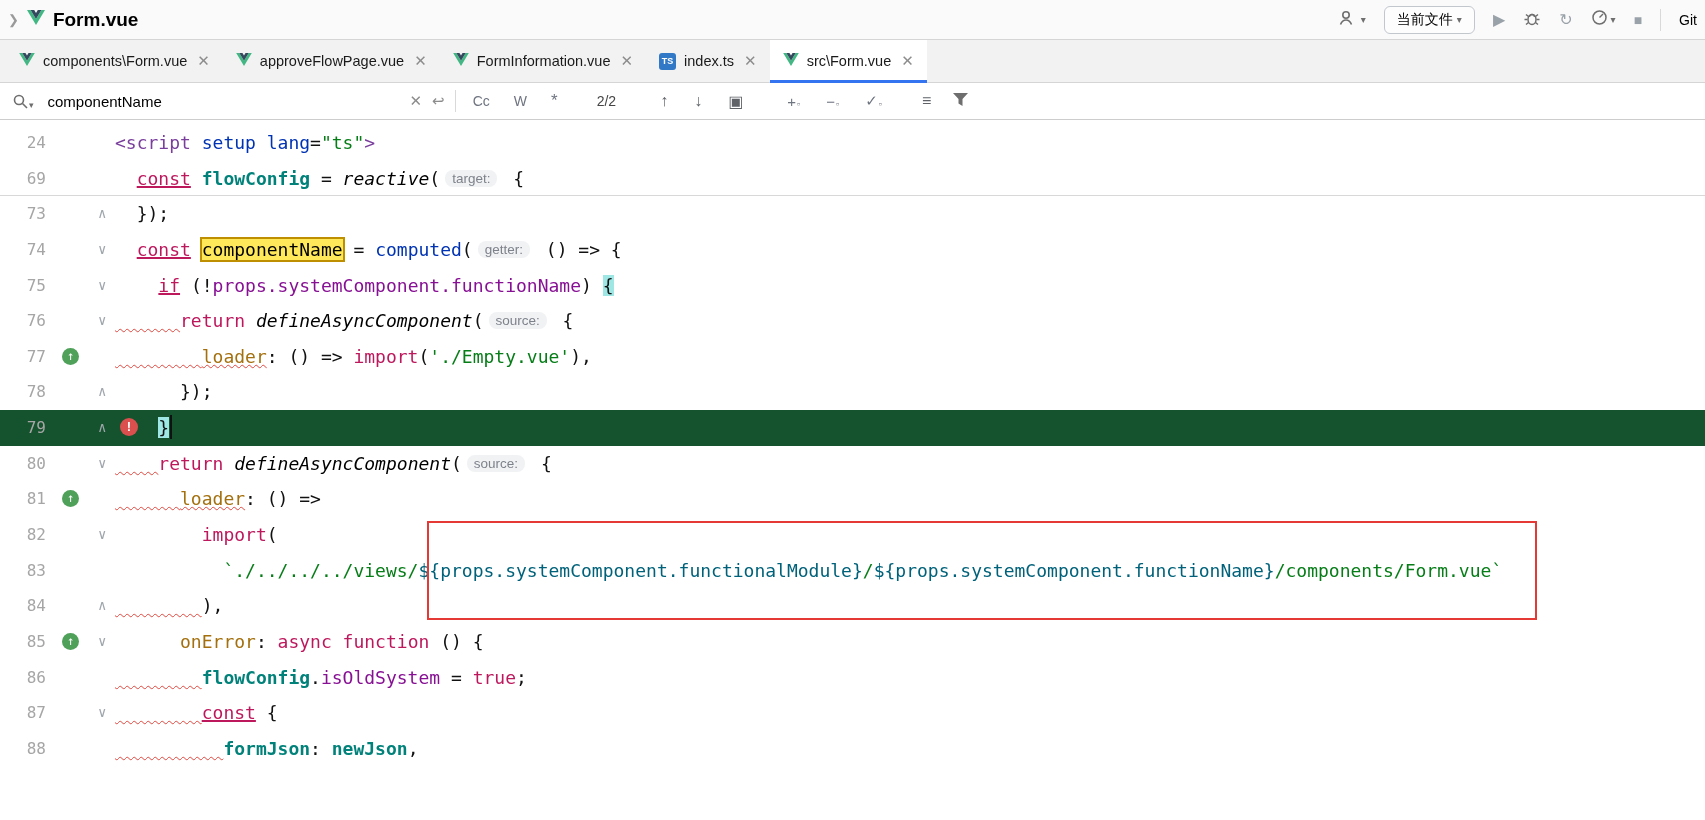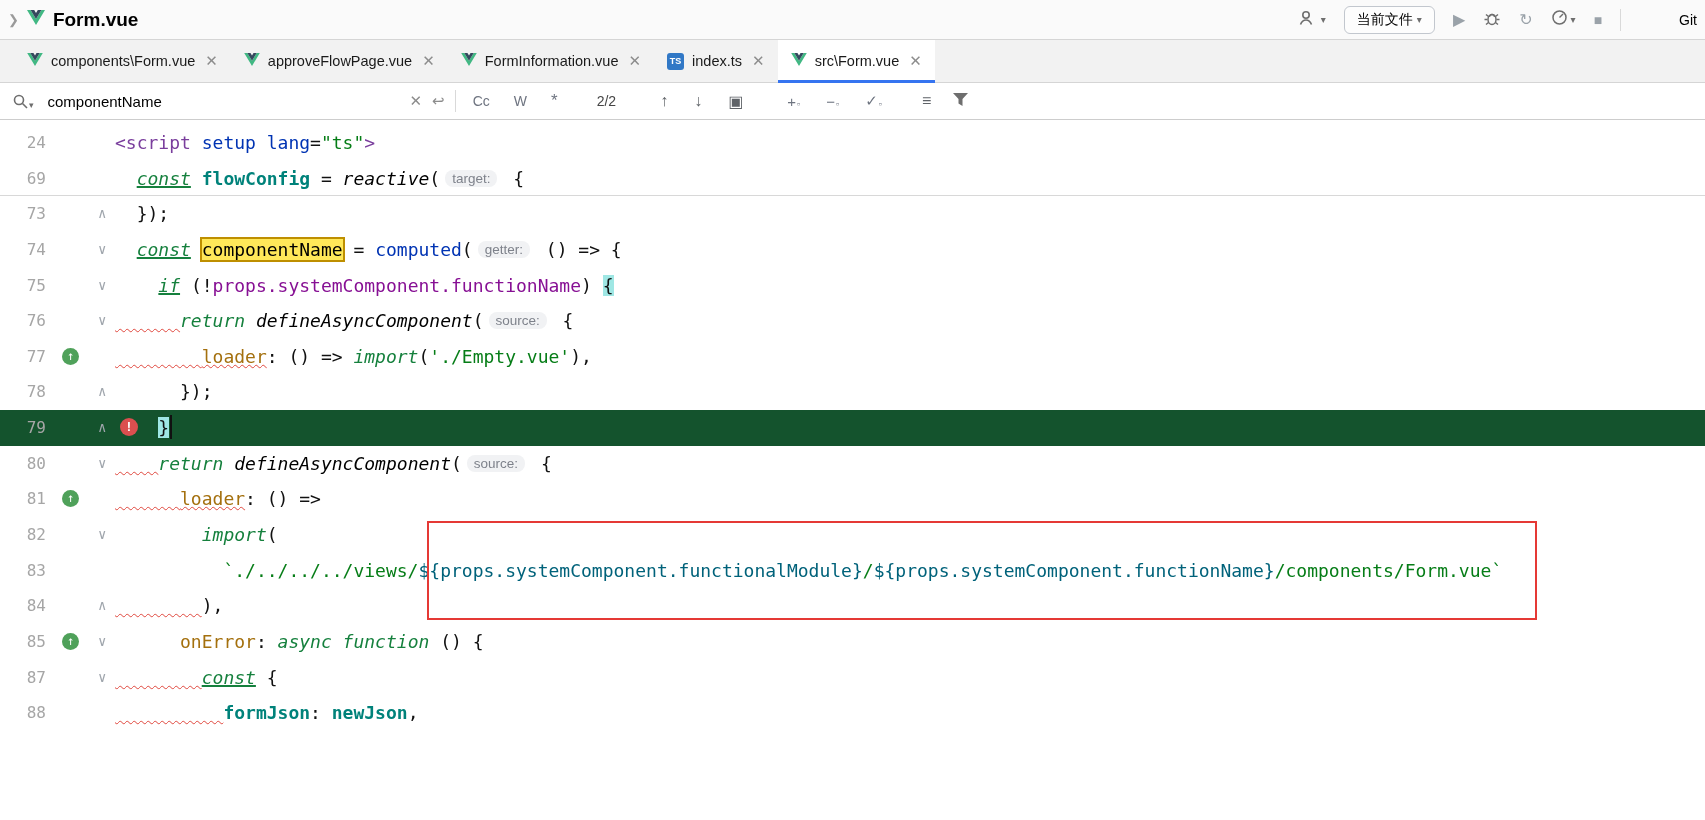--- a/index.html
+++ b/index.html
@@ -13,25 +13,25 @@
   .tb-left{display:flex;align-items:center;gap:8px;}
   .tb-chevron{color:#9A9A9A;font-size:13px;}
   .tb-title{font-size:19px;font-weight:bold;color:#000;}
   .tb-right{margin-left:auto;display:flex;align-items:center;gap:18px;}
   .tb-btn{display:flex;align-items:center;gap:3px;color:#6E6E6E;}
   .run-combo{border:1px solid #C2C7CE;border-radius:6px;padding:4px 12px;
              font-size:14px;color:#000;display:flex;align-items:center;gap:4px;background:#FDFDFD;}
   .caret-down{font-size:10px;color:#6E6E6E;}
   .glyph-icon{font-size:16px;color:#9AA2A9;}
   .vdiv{width:1px;height:22px;background:#D9D9D9;}
-  .git-label{font-size:14px;color:#000;margin-left:40px;}
+  .git-label{font-size:14px;color:#000;}
 
   
   .tabbar{height:42px;background:#F2F2F2;border-bottom:1px solid #D5D5D5;
-          display:flex;align-items:stretch;padding-left:14px;}
+          display:flex;align-items:stretch;padding-left:6px;}
   .tab{display:flex;align-items:center;gap:8px;padding:0 13px;font-size:14.5px;
        color:#1a1a1a;position:relative;}
   .tab.active{background:#FFFFFF;}
   .tab.active::after{content:"";position:absolute;left:0;right:0;bottom:-1px;height:3px;background:#3574F0;}
   .tab-close{color:#8C8C8C;font-size:15px;margin-left:2px;}
   .ts-icon{width:17px;height:17px;background:#3178C6;border-radius:3px;color:#fff;
            font-size:9px;font-weight:bold;display:flex;align-items:center;justify-content:center;}
 
   
   .searchbar{height:36px;background:#fff;border-bottom:1px solid #CDCDCD;
@@ -55,21 +55,21 @@
   .num{position:absolute;left:0;top:0;width:46px;text-align:right;color:#A6A6A6;font-size:16px;}
   .fold{position:absolute;left:98px;top:0;color:#A0A6AD;font-size:14px;}
   .gicon{position:absolute;left:62px;top:9px;width:17px;height:17px;border-radius:50%;
          background:#4FA15A;color:#fff;font-size:12px;line-height:17px;text-align:center;}
   .erricon{position:absolute;left:120px;top:8px;width:18px;height:18px;border-radius:50%;
            background:#DB4F4F;color:#fff;font-size:13px;font-weight:bold;line-height:18px;text-align:center;}
   .code{position:absolute;left:115px;top:0;right:0;}
 
   .tag{color:#7A3E9D;}
   .attr{color:#0033B3;}
-  .kw{color:#15803d;font-style:italic;}
+  .kw{color:#be185d;}
   .call{color:#0033B3;}
   .und{text-decoration:underline;text-decoration-thickness:1.5px;}
   .fn-it{font-style:italic;color:#000;}
   .var{color:#00827A;font-weight:bold;}
   .fld{color:#871094;}
   .str{color:#067D17;}
   .prop{color:#A4700E;}
   .interp{color:#00627A;}
   .sq{text-decoration:underline wavy #E0483E;text-decoration-thickness:1px;text-decoration-skip-ink:none;}
   .und-w{text-decoration:underline wavy #E0483E;text-decoration-thickness:1px;text-decoration-skip-ink:none;}
@@ -215,19 +215,20 @@
       <div class="line"><span class="num">76</span><span class="fold">∨</span><span class="code"><span class="sq">&nbsp;&nbsp;&nbsp;&nbsp;&nbsp;&nbsp;</span><span class="kw">return</span><span> </span><span class="fn-it">defineAsyncComponent</span><span>(</span><span class="chip">source:</span><span> {</span></span></div>
       <div class="line"><span class="num">77</span><span class="gicon">↑</span><span class="code"><span class="sq">&nbsp;&nbsp;&nbsp;&nbsp;&nbsp;&nbsp;&nbsp;&nbsp;</span><span class="prop und-w">loader</span><span>: () =&gt; </span><span class="kw">import</span><span>(</span><span class="str">'./Empty.vue'</span><span>),</span></span></div>
       <div class="line"><span class="num">78</span><span class="fold">∧</span><span class="code"><span>      });</span></span></div>
       <div class="line current"><span class="num">79</span><span class="erricon">!</span><span class="fold">∧</span><span class="code"><span>    </span><span class="brace-hl">}</span><span class="caret"></span></span></div>
       <div class="line"><span class="num">80</span><span class="fold">∨</span><span class="code"><span class="sq">&nbsp;&nbsp;&nbsp;&nbsp;</span><span class="kw">return</span><span> </span><span class="fn-it">defineAsyncComponent</span><span>(</span><span class="chip">source:</span><span> {</span></span></div>
       <div class="line"><span class="num">81</span><span class="gicon">↑</span><span class="code"><span class="sq">&nbsp;&nbsp;&nbsp;&nbsp;&nbsp;&nbsp;</span><span class="prop und-w">loader</span><span>: () =&gt;</span></span></div>
       <div class="line"><span class="num">82</span><span class="fold">∨</span><span class="code"><span>        </span><span class="kw">import</span><span>(</span></span></div>
       <div class="line"><span class="num">83</span><span class="code"><span>          </span><span class="str">`./../../../views/</span><span class="interp">${</span><span class="interp">props.systemComponent.functionalModule</span><span class="interp">}</span><span class="str">/</span><span class="interp">${</span><span class="interp">props.systemComponent.functionName</span><span class="interp">}</span><span class="str">/components/Form.vue`</span></span></div>
       <div class="line"><span class="num">84</span><span class="fold">∧</span><span class="code"><span class="sq">&nbsp;&nbsp;&nbsp;&nbsp;&nbsp;&nbsp;&nbsp;&nbsp;</span><span>),</span></span></div>
       <div class="line"><span class="num">85</span><span class="gicon">↑</span><span class="fold">∨</span><span class="code"><span>      </span><span class="prop">onError</span><span>: </span><span class="kw">async</span><span> </span><span class="kw">function</span><span> () {</span></span></div>
+      <div class="line"><span class="num">86</span><span class="code"><span class="sq">&nbsp;&nbsp;&nbsp;&nbsp;&nbsp;&nbsp;&nbsp;&nbsp;</span><span class="var">flowConfig</span><span>.</span><span class="fld">isOldSystem</span><span> = </span><span class="kw">true</span><span>;</span></span></div>
       <div class="line"><span class="num">87</span><span class="fold">∨</span><span class="code"><span class="sq">&nbsp;&nbsp;&nbsp;&nbsp;&nbsp;&nbsp;&nbsp;&nbsp;</span><span class="kw und">const</span><span> {</span></span></div>
       <div class="line"><span class="num">88</span><span class="code"><span class="sq">&nbsp;&nbsp;&nbsp;&nbsp;&nbsp;&nbsp;&nbsp;&nbsp;&nbsp;&nbsp;</span><span class="var">formJson</span><span>: </span><span class="var">newJson</span><span>,</span></span></div>
     </div>
 
   <div class="annotation"></div>
 
 </div>
 
 </body></html>

